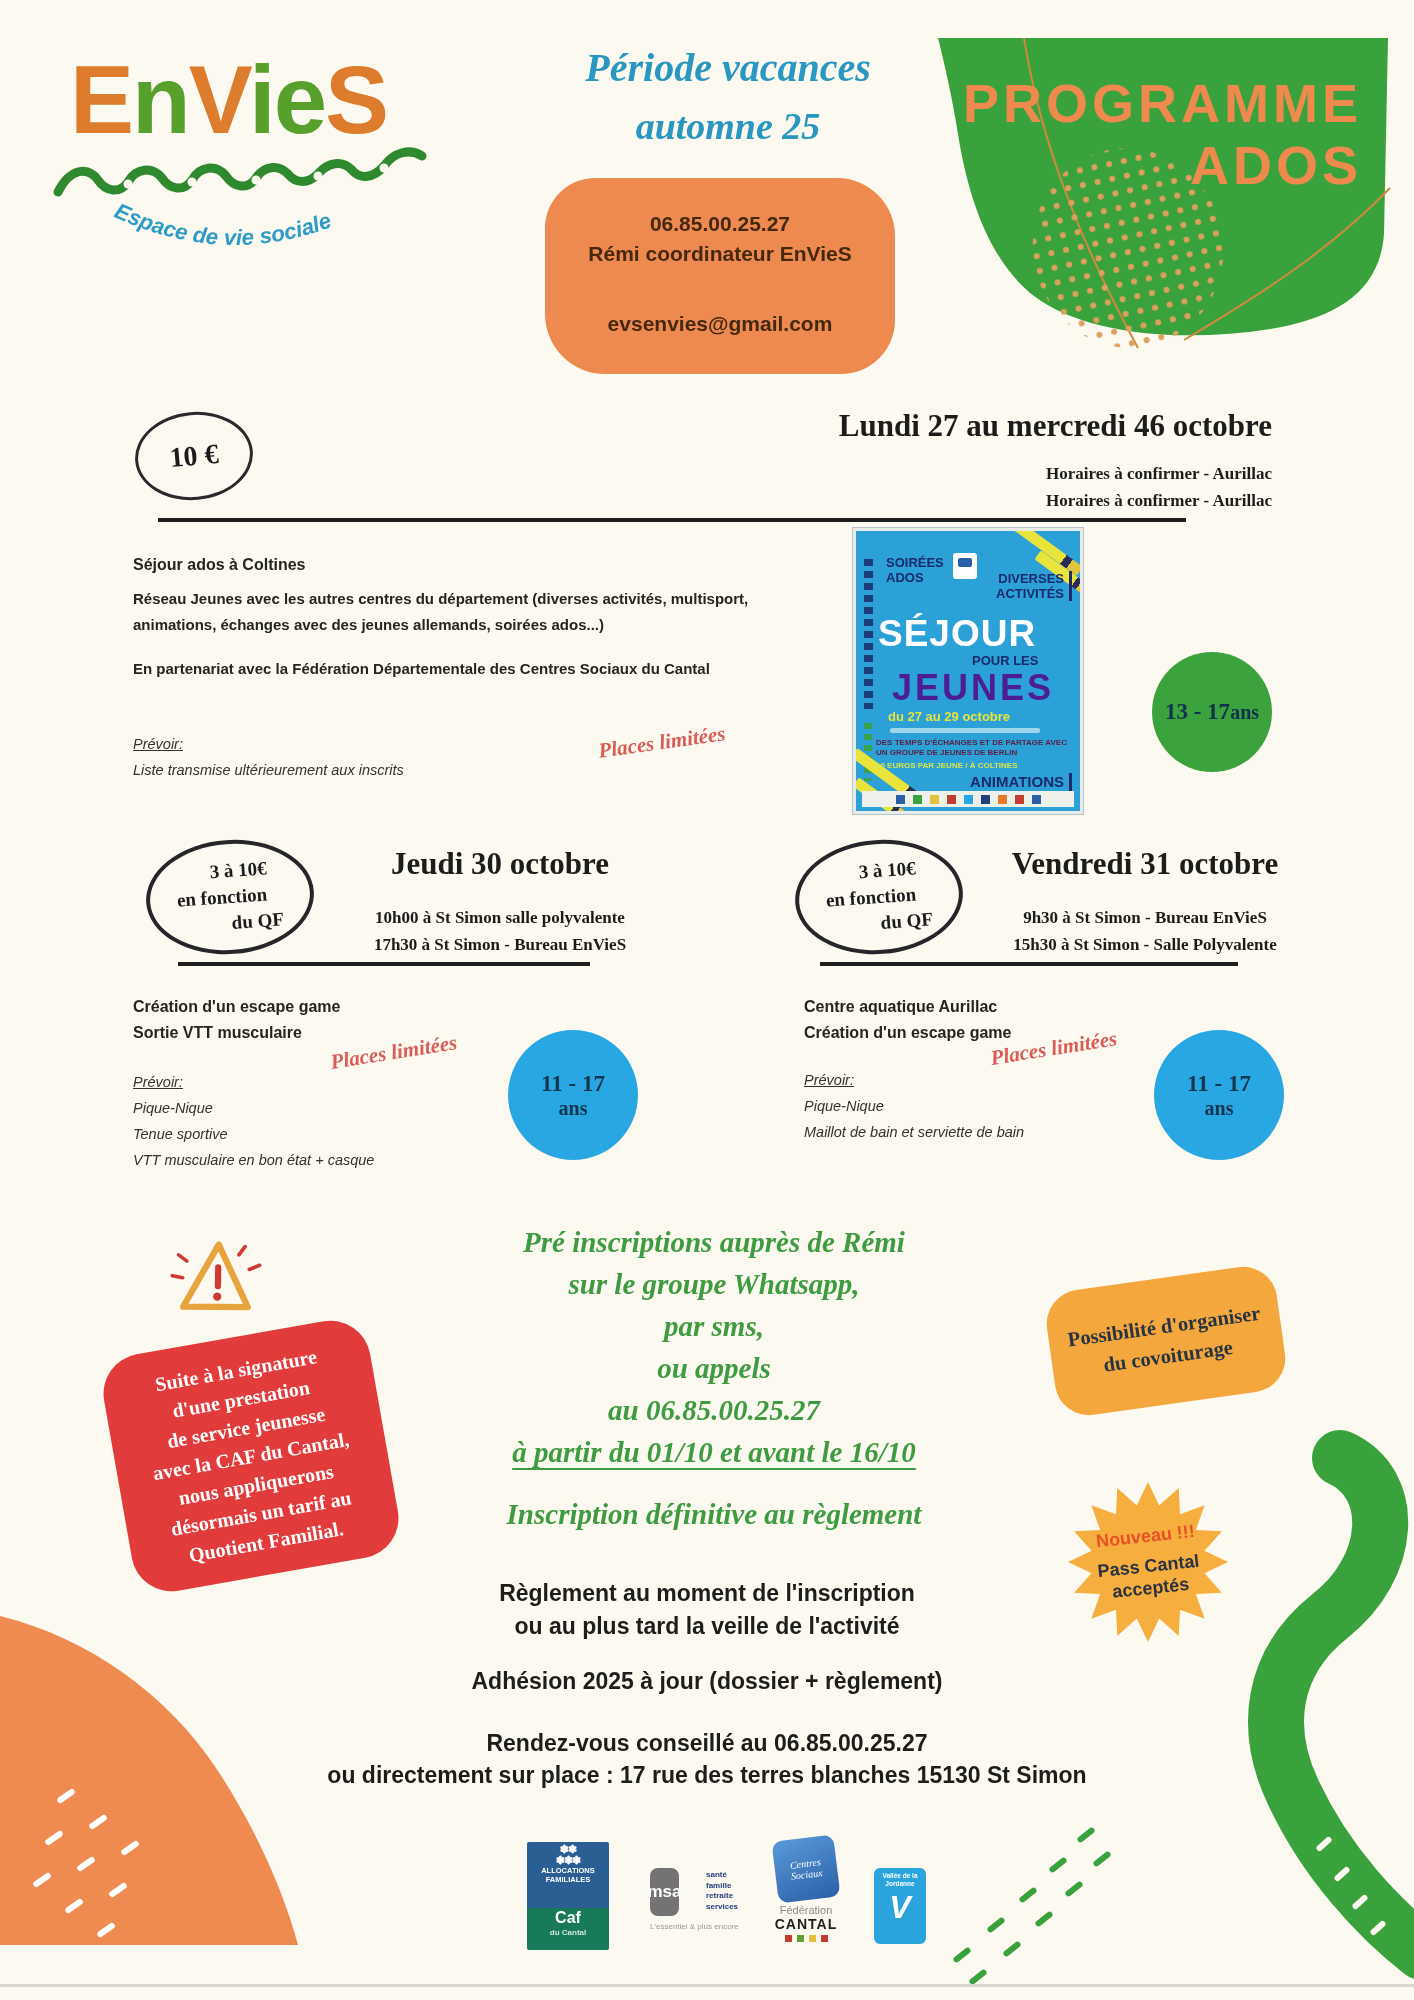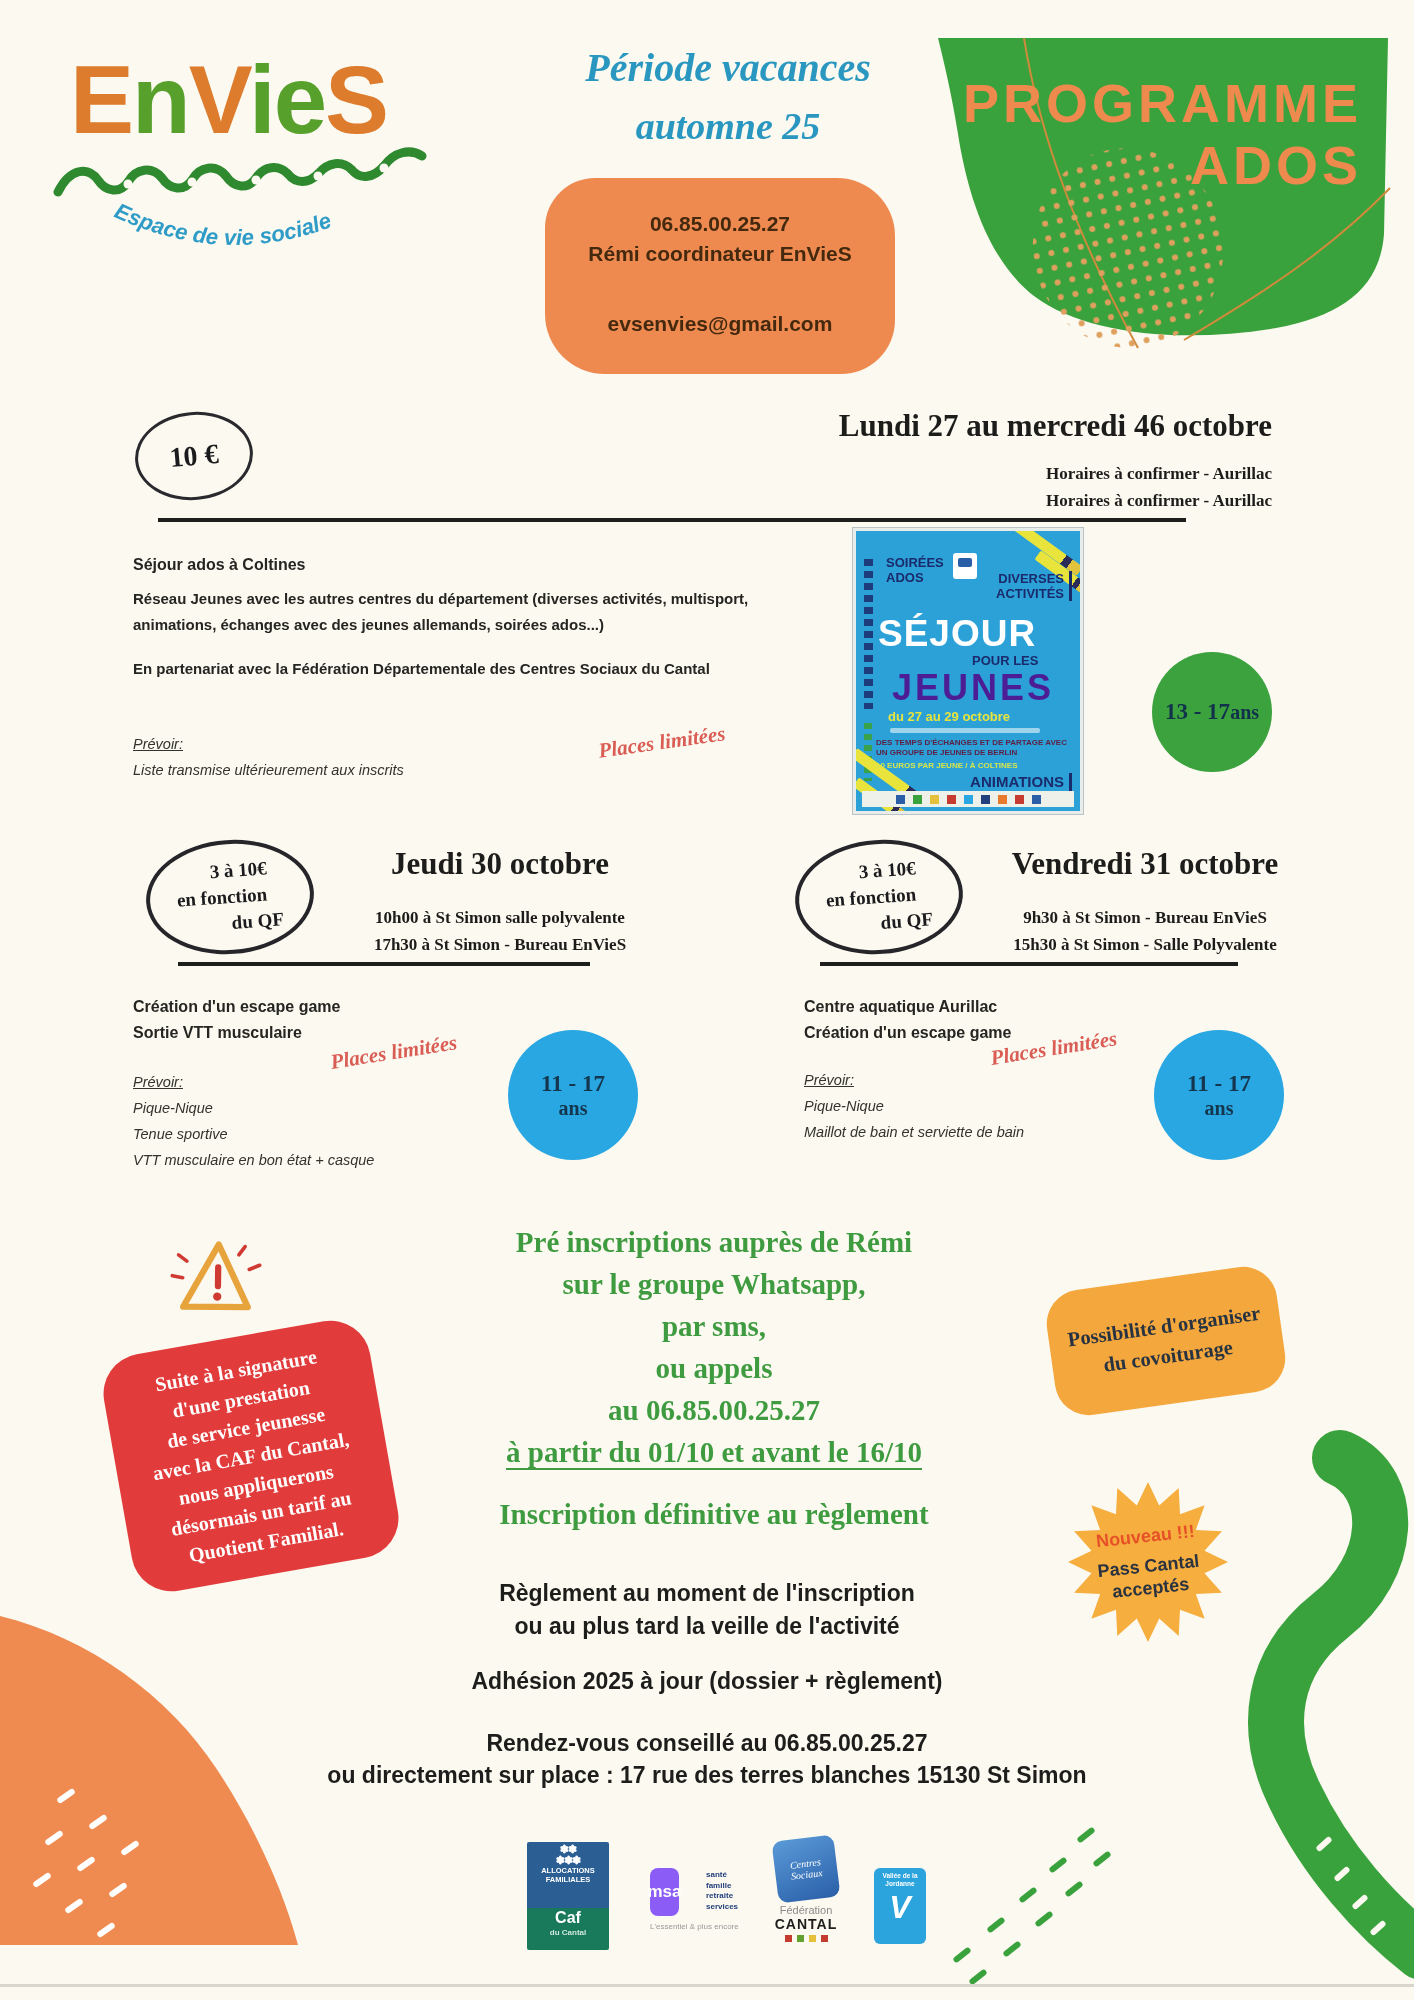--- a/index.html
+++ b/index.html
@@ -94,21 +94,21 @@
       font-family:"Liberation Serif",serif;font-weight:bold;color:#14364e;}
   #age-th{left:508px;top:1030px;} #age-fr{left:1154px;top:1030px;}
 
   
   #warn-icon{left:164px;top:1232px;}
   #caf-note{left:116px;top:1336px;width:270px;height:240px;background:#e23b3b;border-radius:40px;
       transform:rotate(-10deg);display:flex;align-items:center;justify-content:center;}
   #caf-note-text{font-family:"Liberation Serif",serif;font-size:20px;font-weight:bold;line-height:29px;
       color:#fff;text-align:center;}
   .reg-line{left:424px;width:580px;text-align:center;font-family:"Liberation Serif",serif;
-      font-size:29px;font-weight:bold;color:#3f9b40;}
+      font-size:29px;font-weight:bold;font-style:italic;color:#3f9b40;}
   #reg-l1{top:1226px;} #reg-l2{top:1268px;} #reg-l3{top:1310px;} #reg-l4{top:1352px;} #reg-l5{top:1394px;}
   #reg-l6{top:1436px;text-decoration:underline;text-decoration-thickness:2px;text-underline-offset:6px;}
   #reg-final{top:1498px;}
   #carpool{left:1050px;top:1278px;width:232px;height:126px;background:#f4a73d;border-radius:34px;
       transform:rotate(-8deg);display:flex;flex-direction:column;align-items:center;justify-content:center;
       font-family:"Liberation Serif",serif;font-size:20.5px;font-weight:bold;color:#273340;line-height:30px;}
   #burst{left:1068px;top:1482px;width:160px;height:160px;background:#f6ae3e;
       clip-path:polygon(100% 50%,85.3% 57%,96.2% 69.2%,79.9% 70%,85.4% 85.4%,70% 79.9%,69.2% 96.2%,57% 85.3%,50% 100%,43% 85.3%,30.8% 96.2%,30% 79.9%,14.6% 85.4%,20.1% 70%,3.8% 69.2%,14.7% 57%,0% 50%,14.7% 43%,3.8% 30.8%,20.1% 30%,14.6% 14.6%,30% 20.1%,30.8% 3.8%,43% 14.7%,50% 0%,57% 14.7%,69.2% 3.8%,70% 20.1%,85.4% 14.6%,79.9% 30%,96.2% 30.8%,85.3% 43%);
       display:flex;align-items:center;justify-content:center;}
   #burst-inner{transform:rotate(-6deg);text-align:center;font-weight:bold;font-size:18px;line-height:22px;}
@@ -118,21 +118,21 @@
   #foot-1{top:1580px;} #foot-2{top:1613px;} #foot-3{top:1668px;} #foot-4{top:1730px;} #foot-5{top:1762px;}
 
   
   #logo-caf{left:527px;top:1842px;width:82px;height:108px;font-weight:bold;text-align:center;}
   #caf-top{height:66px;background:#2b5f94;color:#fff;border-radius:2px 2px 0 0;padding-top:2px;box-sizing:border-box;}
   #caf-pict{font-size:11px;line-height:11px;letter-spacing:-1px;}
   #caf-t1,#caf-t2{font-size:7.5px;line-height:9px;}
   #caf-bottom{height:42px;background:#19795b;color:#fff;border-radius:0 0 2px 2px;}
   #caf-name{font-size:16px;line-height:20px;} #caf-region{font-size:8px;color:#cfe8dd;}
   #logo-msa{left:650px;top:1868px;width:124px;height:70px;}
-  #msa-box{position:absolute;left:0;top:0;width:29px;height:48px;background:#8b5cf6;border-radius:8px;
+  #msa-box{position:absolute;left:0;top:0;width:29px;height:48px;background:#737373;border-radius:8px;
       color:#fff;font-weight:bold;font-size:17px;display:flex;align-items:center;justify-content:center;}
   #msa-services{position:absolute;left:56px;top:2px;font-size:8px;line-height:10.5px;color:#24407c;font-weight:bold;}
   #msa-slogan{position:absolute;left:0;top:54px;font-size:8px;color:#999;white-space:nowrap;}
   #logo-fed{left:764px;top:1838px;width:84px;height:114px;text-align:center;}
   #fed-square{width:62px;height:62px;margin:0 auto;background:linear-gradient(160deg,#5a9ad8,#2a5fa8);
       border-radius:10px;transform:rotate(-7deg);display:flex;align-items:center;justify-content:center;
       color:#fff;font-family:"Liberation Serif",serif;font-style:italic;font-size:10px;line-height:11px;}
   #fed-l1{font-size:11px;color:#8a8a8a;margin-top:4px;} #fed-l2{font-size:14px;font-weight:bold;color:#1d1d1b;letter-spacing:1px;}
   #fed-squares{margin-top:3px;display:flex;justify-content:center;gap:5px;}
   #fed-squares span{width:7px;height:7px;display:inline-block;}

